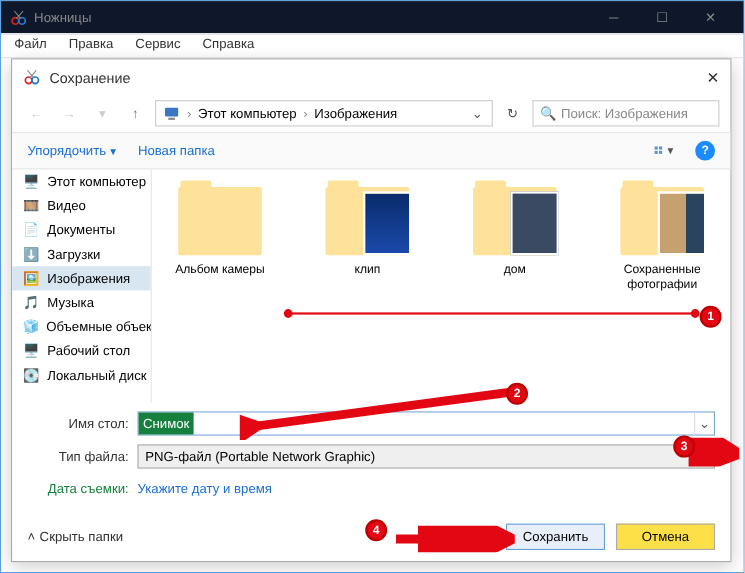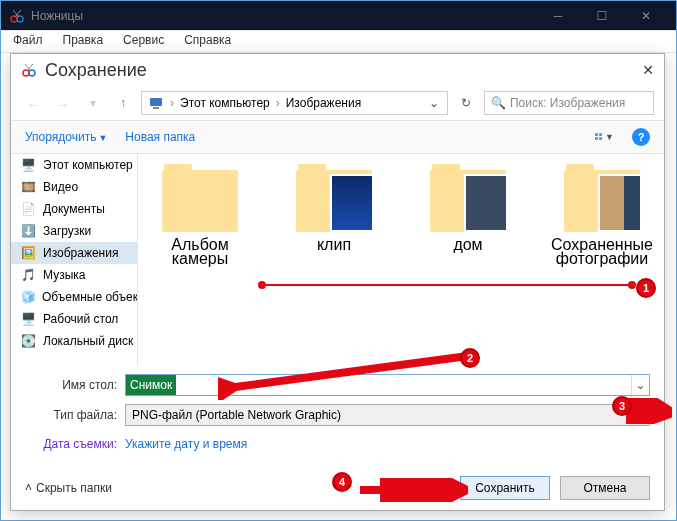--- a/index.html
+++ b/index.html
@@ -11,21 +11,21 @@
 .outer-title .app-icon { width:16px; height:16px; margin-right:6px; }
 .outer-title .title-text { flex:1; color:#888; }
 .outer-title .win-btn { width:44px; height:28px; display:flex; align-items:center; justify-content:center; color:#888; }
 .outer-menu { height:22px; display:flex; align-items:flex-start; padding:0 4px; gap:4px; border-bottom:1px solid #e5e5e5; }
 .outer-menu .menu-item { padding:2px 8px; color:#333; }
 
 
 .dialog { position:absolute; left:10px; top:53px; width:655px; height:458px; border:1px solid #aaa; background:#fff; box-shadow:0 4px 16px rgba(0,0,0,.2); }
 .dlg-title { height:32px; display:flex; align-items:center; padding:0 10px; }
 .dlg-title .dlg-icon { width:16px; height:16px; margin-right:8px; }
-.dlg-title .dlg-text { flex:1; color:#333; font-size:18px; }
+.dlg-title .dlg-text { flex:1; color:#333; font-size:13px; }
 .dlg-title .close { width:40px; text-align:right; font-size:14px; color:#333; }
 
 .nav-row { height:34px; display:flex; align-items:center; padding:0 10px; gap:6px; }
 .nav-arrow { width:24px; height:24px; display:flex; align-items:center; justify-content:center; color:#777; }
 .nav-arrow.disabled { color:#ccc; }
 .breadcrumb { flex:1; height:24px; border:1px solid #ccc; display:flex; align-items:center; padding:0 2px; background:#fff; }
 .bc-icon { width:16px; height:16px; margin:0 4px; display:flex; align-items:center; justify-content:center; }
 .bc-sep { color:#888; padding:0 2px; }
 .bc-item { padding:0 4px; }
 .bc-drop { margin-left:auto; padding:0 6px; color:#555; }
@@ -49,39 +49,39 @@
 
 .content { flex:1; padding:8px 10px; position:relative; }
 .items { display:flex; gap:30px; }
 .item { width:104px; text-align:center; }
 .thumb { width:84px; height:70px; margin:0 auto 6px; position:relative; }
 .folder-body { position:absolute; inset:8px 4px 0 4px; background:#ffe29a; border-radius:2px; }
 .folder-tab { position:absolute; top:2px; left:6px; width:28px; height:10px; background:#ffe29a; border-radius:2px 2px 0 0; }
 .overlay { position:absolute; right:2px; bottom:0; width:44px; height:58px; background:#3b4a63; border:2px solid #fff; }
 .overlay.blue { background:linear-gradient(#0a2b6b,#1a4aab); }
 .overlay.photo { background:linear-gradient(90deg,#c7a070 60%,#2a435f 60%); }
-.item .lbl { font-size:16px; line-height:14px; }
+.item .lbl { font-size:11px; line-height:14px; }
 
 .bottom { padding:6px 14px 10px 14px; }
 .field-row { display:flex; align-items:center; height:26px; margin-bottom:4px; }
 .field-row .lbl { width:100px; text-align:right; padding-right:8px; color:#333; }
 .filename-wrap { flex:1; height:22px; border:1px solid #7aa7d8; display:flex; }
 .filename-wrap .sel { background:#15803d; color:#fff; padding:0 4px; display:flex; align-items:center; }
 .filename-wrap .rest { flex:1; }
 .filename-wrap .dd { width:18px; display:flex; align-items:center; justify-content:center; color:#555; border-left:1px solid #ddd; }
 .combo { flex:1; height:22px; border:1px solid #aaa; display:flex; align-items:center; padding:0 6px; background:#efefef; }
 .combo .dd { margin-left:auto; color:#555; }
 .date-row { display:flex; align-items:center; height:24px; }
-.date-row .lbl { width:100px; text-align:right; padding-right:8px; color:#6d28d9; }
+.date-row .lbl { width:100px; text-align:right; padding-right:8px; color:#15803d; }
 .date-row .link { color:#1a6fd4; }
 
 .btn-row { display:flex; align-items:center; height:44px; padding:0 14px; gap:10px; }
 .btn-row .hide { display:flex; align-items:center; gap:4px; color:#333; }
 .btn-row .spacer { flex:1; }
-.btn-row .btn { width:90px; height:24px; border:1px solid #aaa; background:#e5e5e5; display:flex; align-items:center; justify-content:center; }
+.btn-row .btn { width:90px; height:24px; border:1px solid #aaa; background:#fde047; display:flex; align-items:center; justify-content:center; }
 .btn-row .btn.primary { border:1px solid #6aa0da; background:#e7f0fa; }
 
 
 .red-line { position:absolute; height:2px; background:#e30613; }
 .red-line::before,.red-line::after { content:""; position:absolute; width:8px; height:8px; background:#e30613; border-radius:50%; top:-3px; }
 .red-line::before { left:-4px; } .red-line::after { right:-4px; }
 .num-badge { position:absolute; width:20px; height:20px; border-radius:50%; background:#e30613; color:#fff; font-weight:bold; display:flex; align-items:center; justify-content:center; border:2px solid #b00; font-size:11px; }
 .arrow { position:absolute; pointer-events:none; }
 </style>
 </head>

